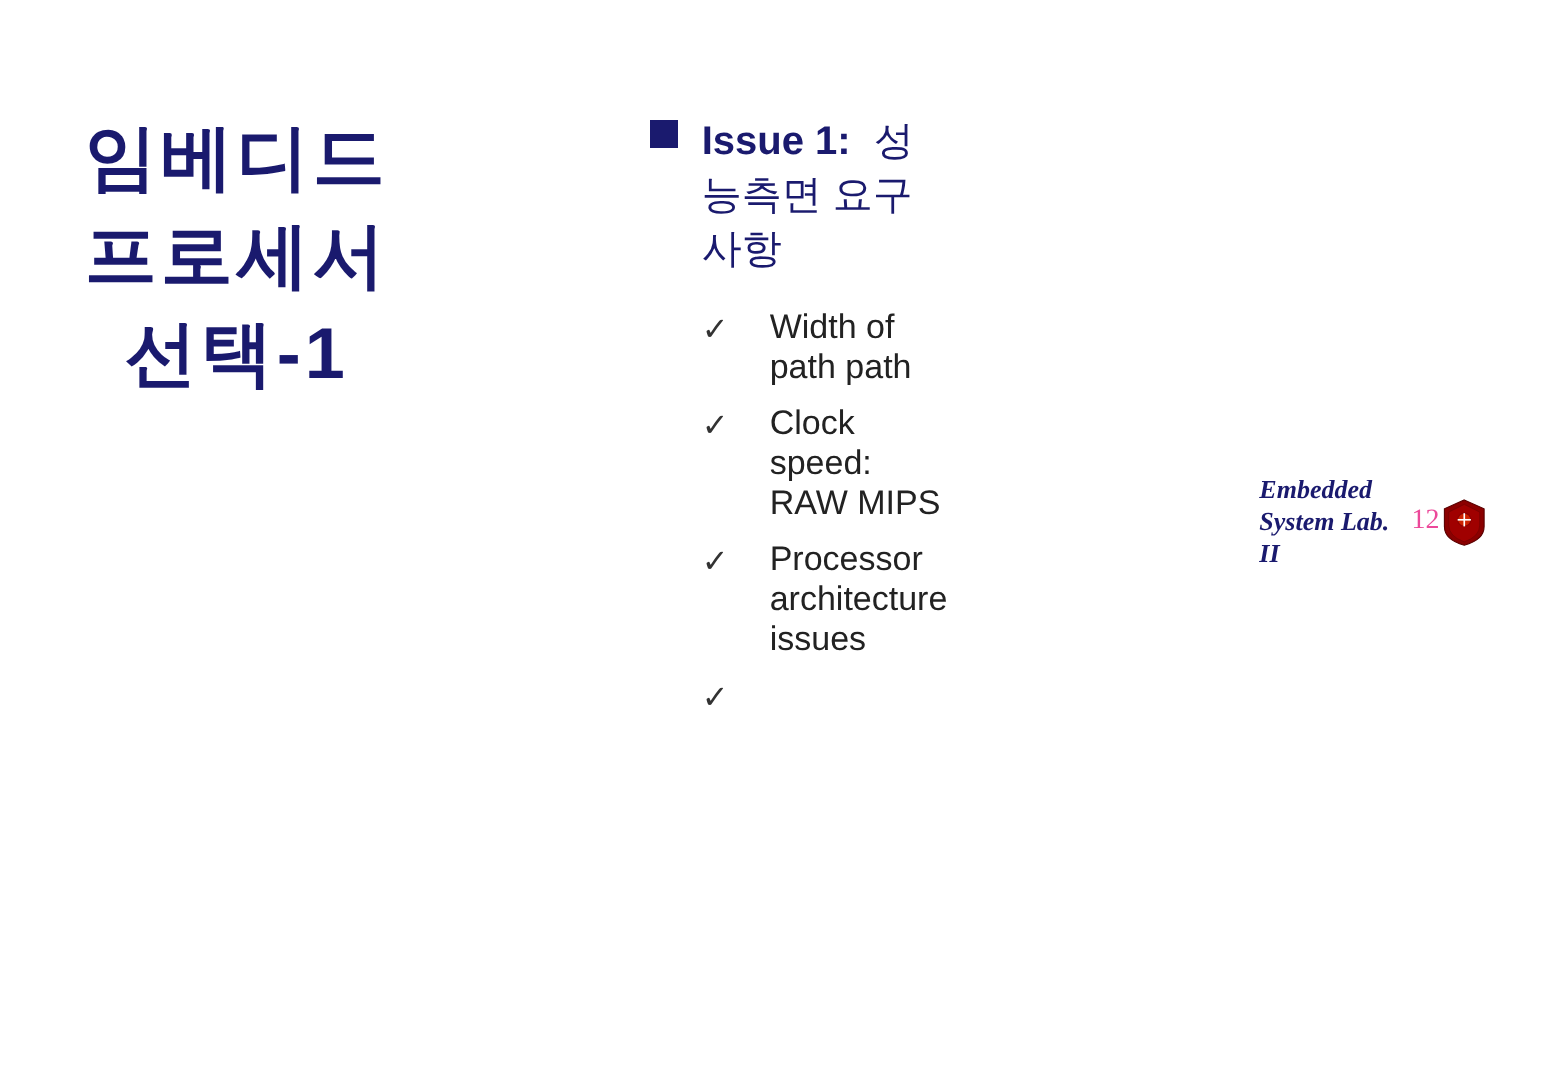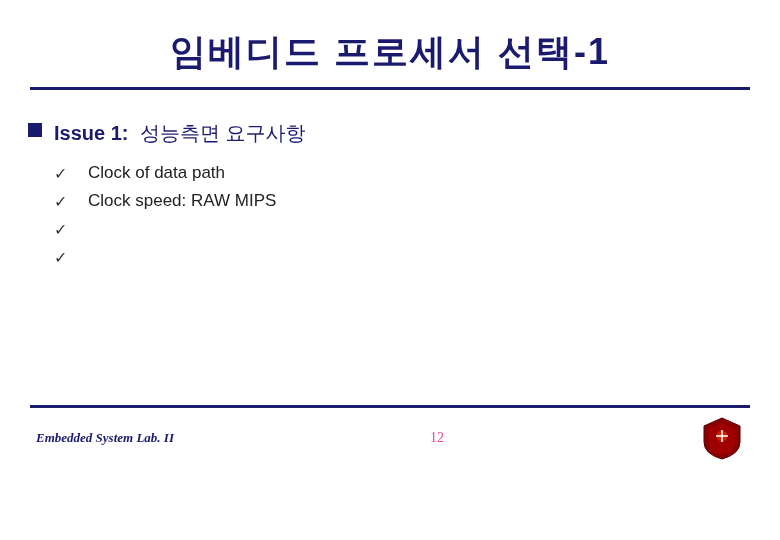--- a/index.html
+++ b/index.html
@@ -16,21 +16,22 @@
       overflow: hidden;
       position: relative;
     }
 
     .slide-container {
       width: 780px;
       height: 468px;
       background: #ffffff;
       position: relative;
       display: flex;
-      flex-direction: column;
+      flex-direction: row;
+      margin-top: 27px;
     }
 
     .title-area {
       text-align: center;
       padding: 28px 20px 10px 20px;
     }
 
     .title-text {
       font-size: 36px;
       font-weight: bold;
@@ -150,30 +151,31 @@
           <span>Issue 1: </span>
           <span style="font-weight: normal; margin-left: 6px;">성능측면 요구사항</span>
         </span>
       </div>
     </div>
 
     <div class="bullet-list">
 
       <div class="bullet-item">
         <span class="check-mark">✓</span>
-        <span class="bullet-text">Clock of data path</span>
+        <span class="bullet-text">Width of path path</span>
       </div>
 
       <div class="bullet-item">
         <span class="check-mark">✓</span>
         <span class="bullet-text">Clock speed: RAW MIPS</span>
       </div>
 
       <div class="bullet-item">
         <span class="check-mark">✓</span>
+        <span class="bullet-text">Processor architecture issues</span>
       </div>
 
       <div class="bullet-item">
         <span class="check-mark">✓</span>
       </div>
 
     </div>
   </div>
 
   <div class="bottom-border"></div>

